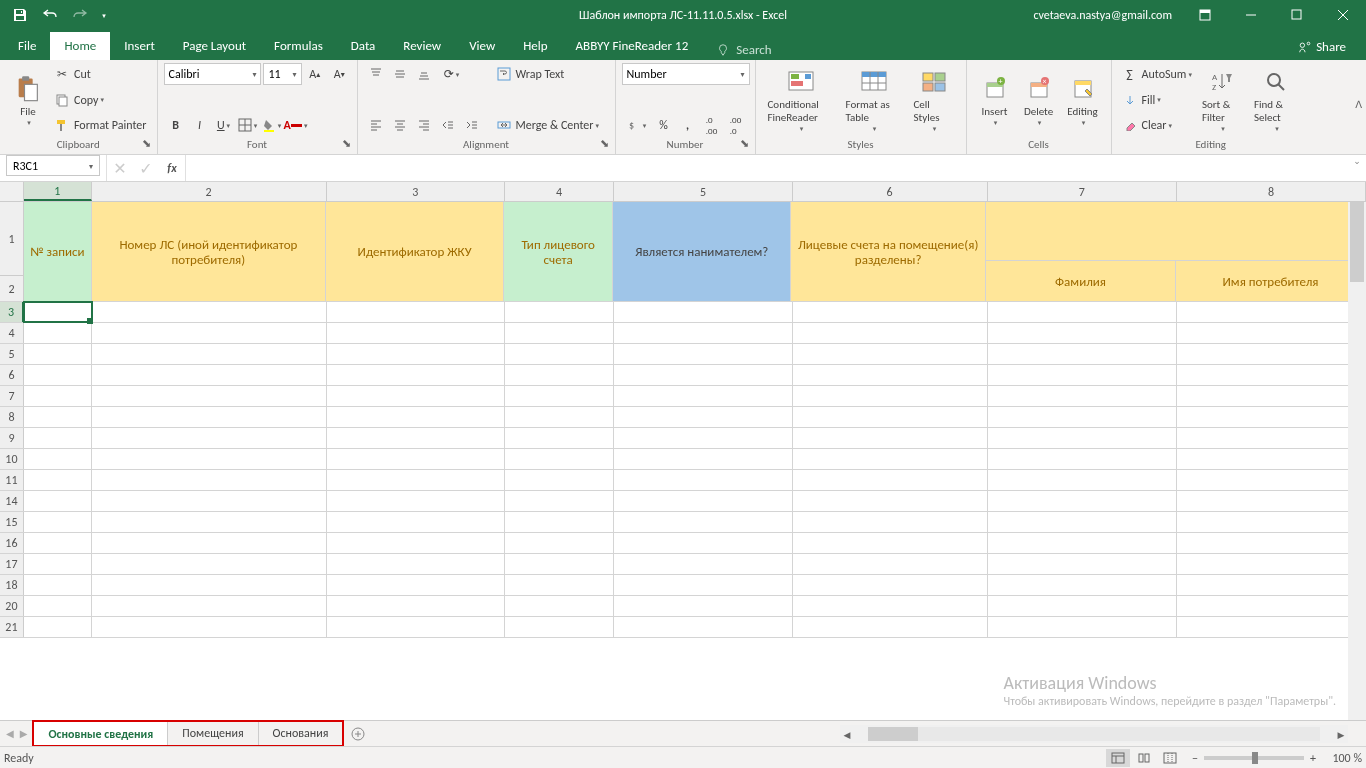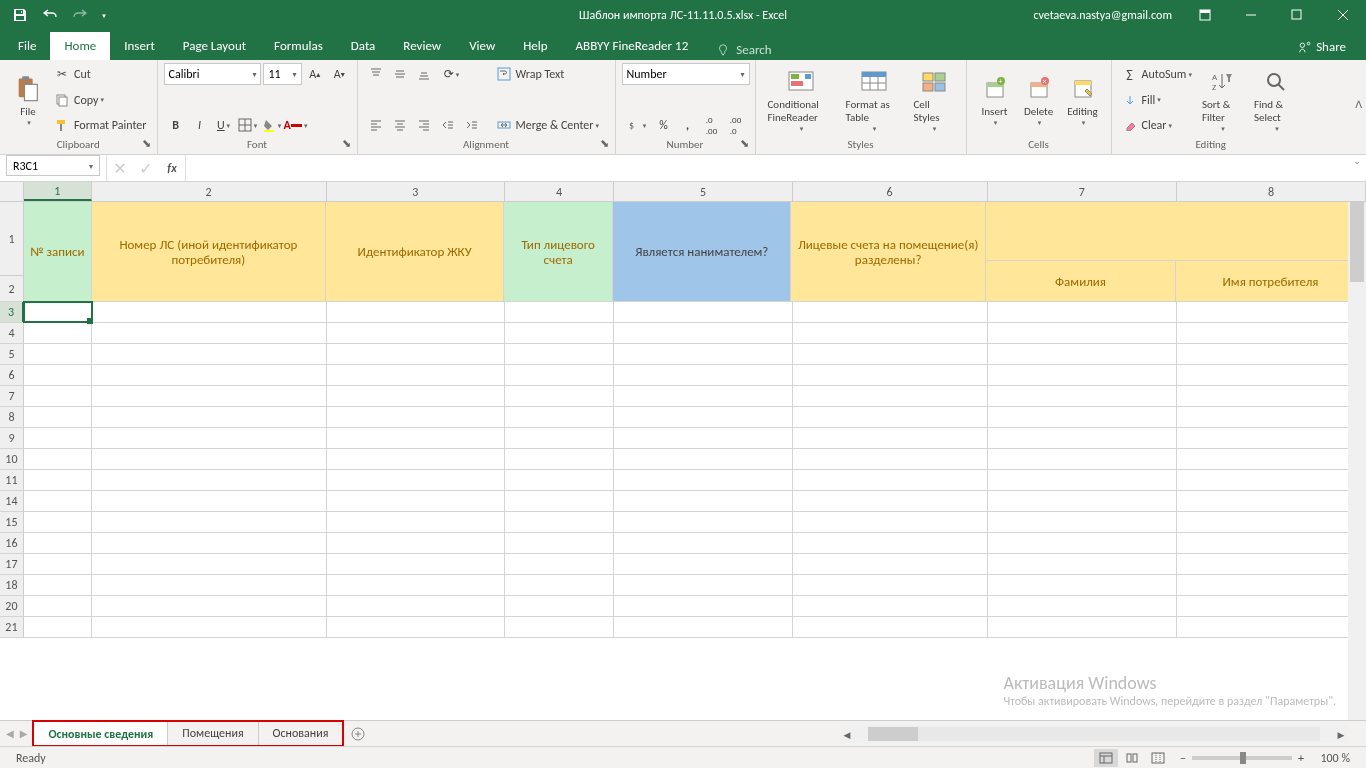--- a/index.html
+++ b/index.html
@@ -72,21 +72,21 @@
 .sheet-tab-wrap.hl { outline: 2px solid #d80000; outline-offset: -1px; }
 .sheet-tab { padding: 4px 14px; font-size: 12px; color: #444; cursor: pointer; border-right: 1px solid #ccc; background: #f3f2f1; display:flex; align-items:center; }
 .sheet-tab.active { background: #fff; color: #217346; font-weight: 600; border-top: 1px solid #ccc; border-left: 1px solid #ccc; }
 .newsheet { width: 30px; display: flex; align-items: center; justify-content: center; cursor: pointer; color: #666; }
 .hscroll { position: absolute; right: 18px; left: 840px; height: 18px; bottom: 3px; background: #f0f0f0; display: flex; align-items: center; }
 .hscroll .track { flex: 1; background: #e8e8e8; height: 14px; margin: 0 14px; position: relative; }
 .hscroll .thumb { position: absolute; left: 0; width: 50px; height: 14px; background: #cdcdcd; }
 .hscroll .arr { width: 14px; text-align: center; color: #666; font-size: 9px; }
 
 
-.statusbar { position: absolute; bottom: 0; left: 0; right: 0; height: 22px; background: #f3f2f1; border-top: 1px solid #d4d4d4; display: flex; align-items: center; font-size: 12px; color: #555; padding: 0 16px; justify-content: space-between; }
+.statusbar { position: absolute; bottom: 0; left: 0; right: 0; height: 22px; background: #f3f2f1; border-top: 1px solid #d4d4d4; display: flex; align-items: center; font-size: 12px; color: #555; padding: 0 4px; justify-content: space-between; }
 .statusbar .views { display: flex; align-items: center; gap: 2px; }
 .view-btn { width: 24px; height: 18px; display: flex; align-items: center; justify-content: center; cursor: pointer; border: 1px solid transparent; }
 .view-btn.active { background: #d8d8d8; }
 .zoom { display: flex; align-items: center; gap: 6px; }
 .zoom-slider { width: 100px; height: 4px; background: #ccc; position: relative; }
 .zoom-slider .zthumb { position: absolute; left: 48px; top: -4px; width: 6px; height: 12px; background: #888; }
 
 
 .watermark { position: absolute; right: 30px; bottom: 60px; color: #bbb; font-size: 18px; pointer-events: none; }
 .watermark .sub { font-size: 12px; }

